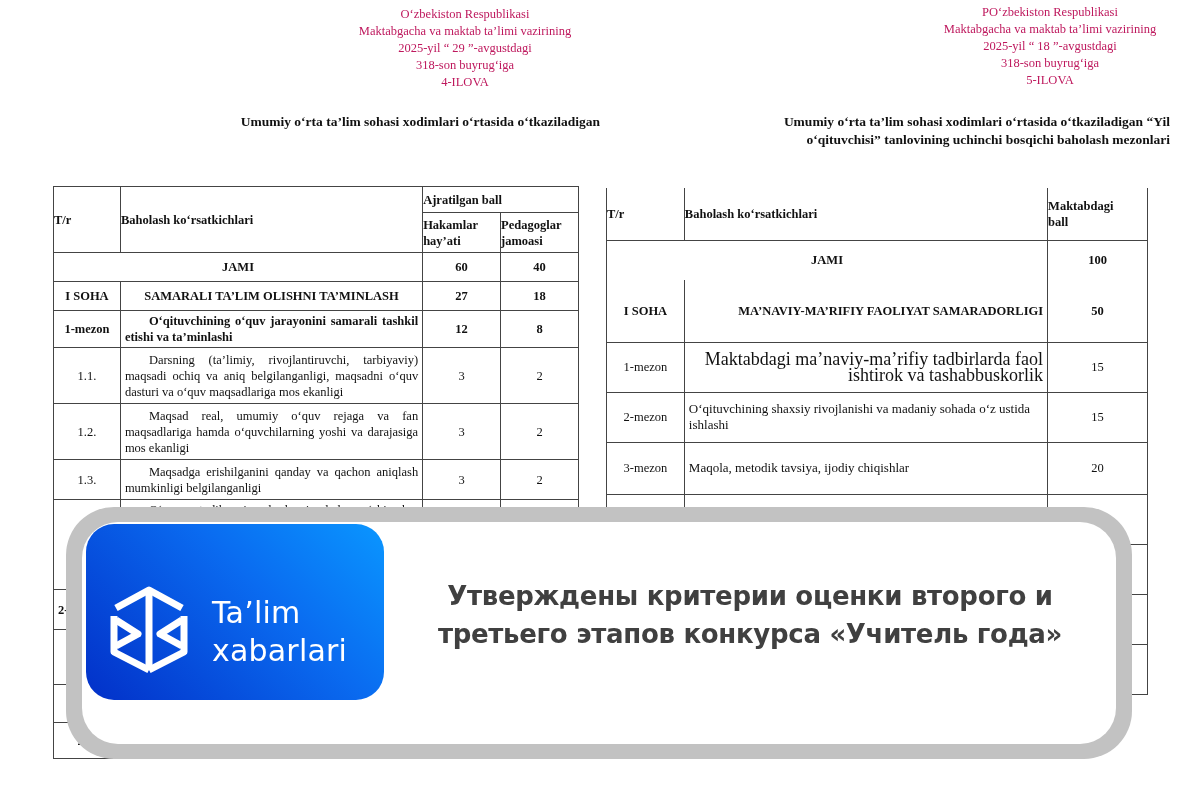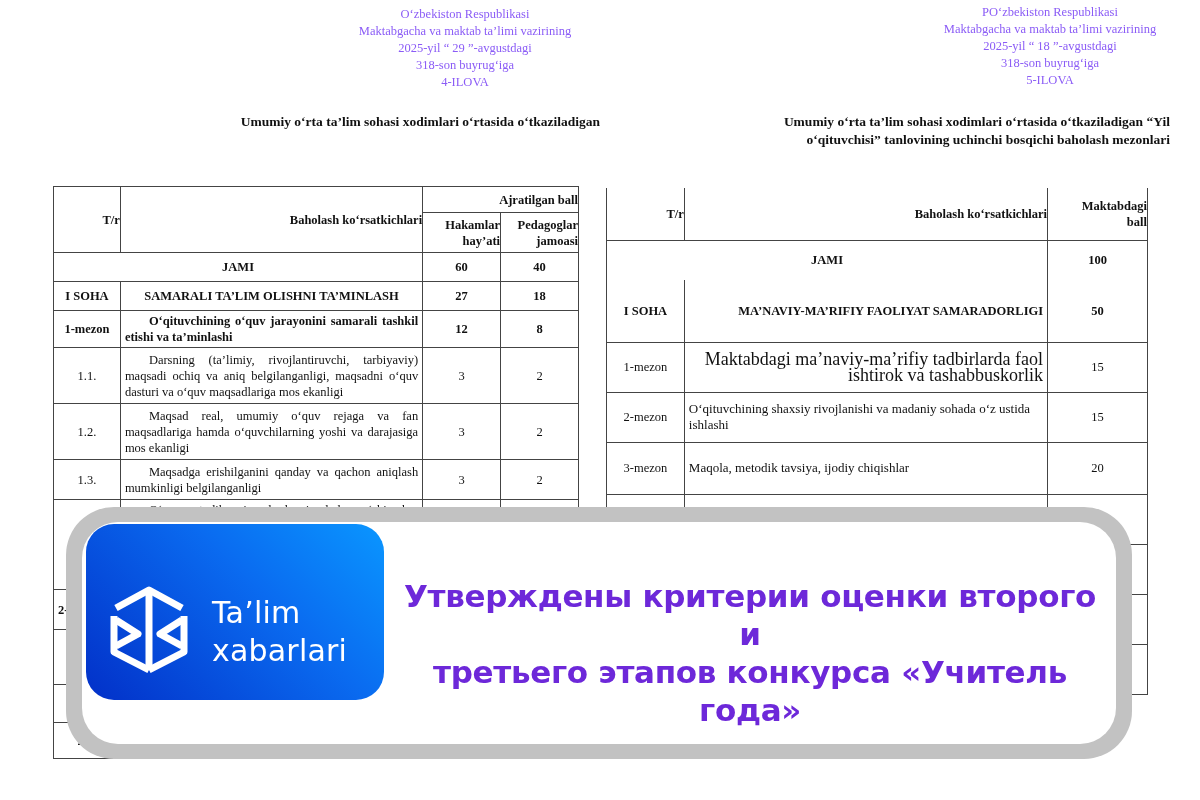--- a/index.html
+++ b/index.html
@@ -3,31 +3,31 @@
   <meta charset="utf-8">
   <style>
     * { box-sizing: border-box; margin: 0; padding: 0; }
     html, body { width: 1200px; height: 800px; overflow: hidden; background: #ffffff; }
     body { position: relative; font-family: "Liberation Serif", serif; color: #111; }
 
     .doc { position: absolute; top: 0; }
     .doc-left { left: 0; width: 600px; }
     .doc-right { left: 600px; width: 600px; }
 
-    .header-block { position: absolute; text-align: center; font-size: 12.5px; line-height: 17px; color: #8b5cf6; }
+    .header-block { position: absolute; text-align: center; font-size: 12.5px; line-height: 17px; color: #be185d; }
     .doc-left .header-block { left: 300px; width: 330px; top: 6px; }
     .doc-right .header-block { left: 285px; width: 330px; top: 4px; }
 
     .doc-title { position: absolute; text-align: right; font-weight: bold; font-size: 13.5px; line-height: 18px; color: #111; }
     .doc-left .doc-title { left: 60px; width: 540px; top: 113px; }
     .doc-right .doc-title { left: 30px; width: 540px; top: 113px; }
 
     table { position: absolute; border-collapse: collapse; font-size: 12.5px; line-height: 16px; }
     td, th { border: 1px solid #444; vertical-align: middle; }
-    th { font-weight: bold; text-align: right; }
+    th { font-weight: bold; text-align: left; }
 
     .tbl-left { left: 53px; top: 186px; width: 526px; }
     .tbl-left col.c1 { width: 67px; }
     .tbl-left col.c2 { width: 303px; }
     .tbl-left col.c3 { width: 78px; }
     .tbl-left col.c4 { width: 78px; }
 
     .tbl-right { left: 6px; top: 188px; width: 542px; }
     .tbl-right col.c1 { width: 78px; }
     .tbl-right col.c2 { width: 364px; }
@@ -58,22 +58,22 @@
       display: flex; align-items: center;
     }
     .logo-icon { position: absolute; left: 22px; top: 58px; width: 82px; height: 96px; }
     .logo-text {
       position: absolute; left: 126px; top: 70px;
       font-family: "DejaVu Sans", sans-serif; color: #ffffff; font-size: 30px; line-height: 38px;
       font-weight: normal; letter-spacing: 0.2px;
     }
     .headline {
       position: absolute; left: 400px; top: 577px; width: 700px; text-align: center;
-      font-family: "DejaVu Sans", sans-serif; font-weight: bold; color: #6d28d9;
-      font-size: 31px; line-height: 38px; letter-spacing: -0.3px;
+      font-family: "DejaVu Sans", sans-serif; font-weight: bold; color: #404040;
+      font-size: 26px; line-height: 38px; letter-spacing: -0.3px;
     }
   </style>
 </head>
 <body>
 
 <div class="doc doc-left">
   <div class="header-block">
     <div>O‘zbekiston Respublikasi</div>
     <div>Maktabgacha va maktab ta’limi vazirining</div>
     <div>2025-yil “ 29 ”-avgustdagi</div>

